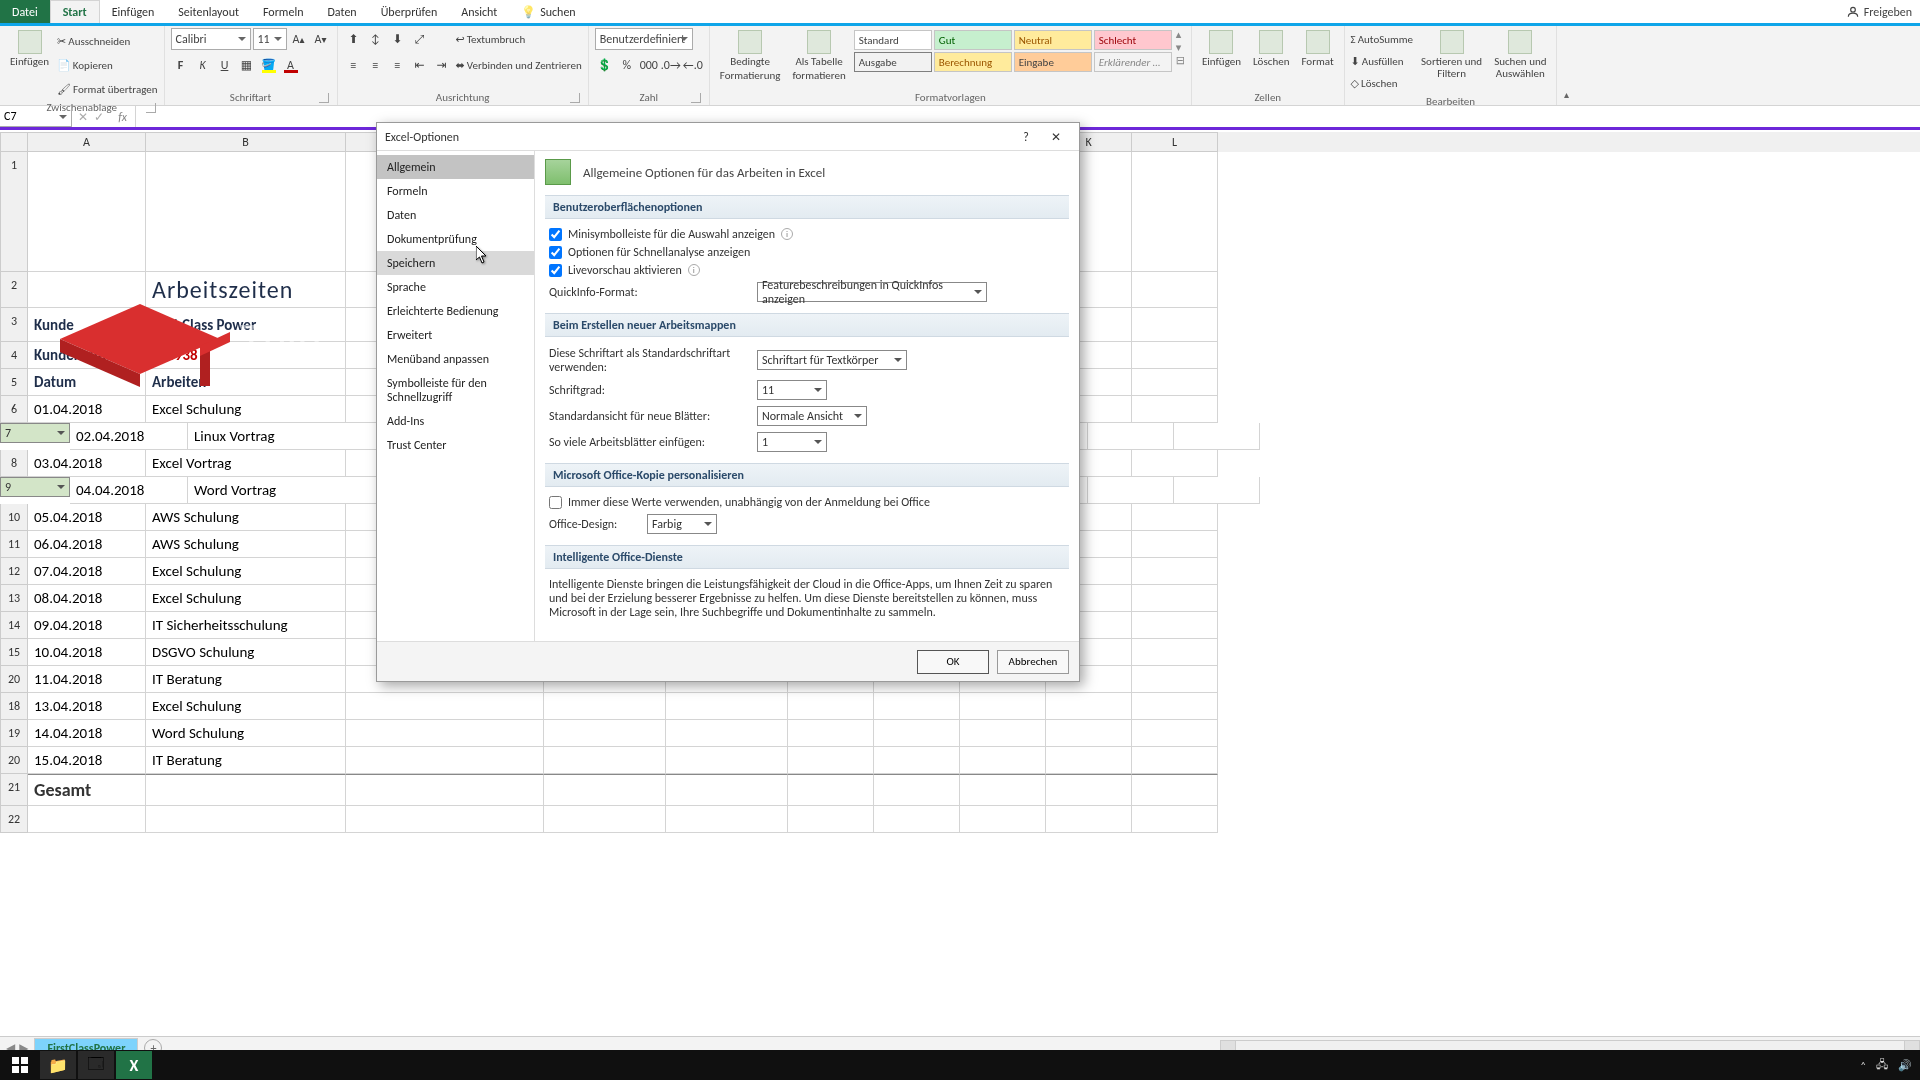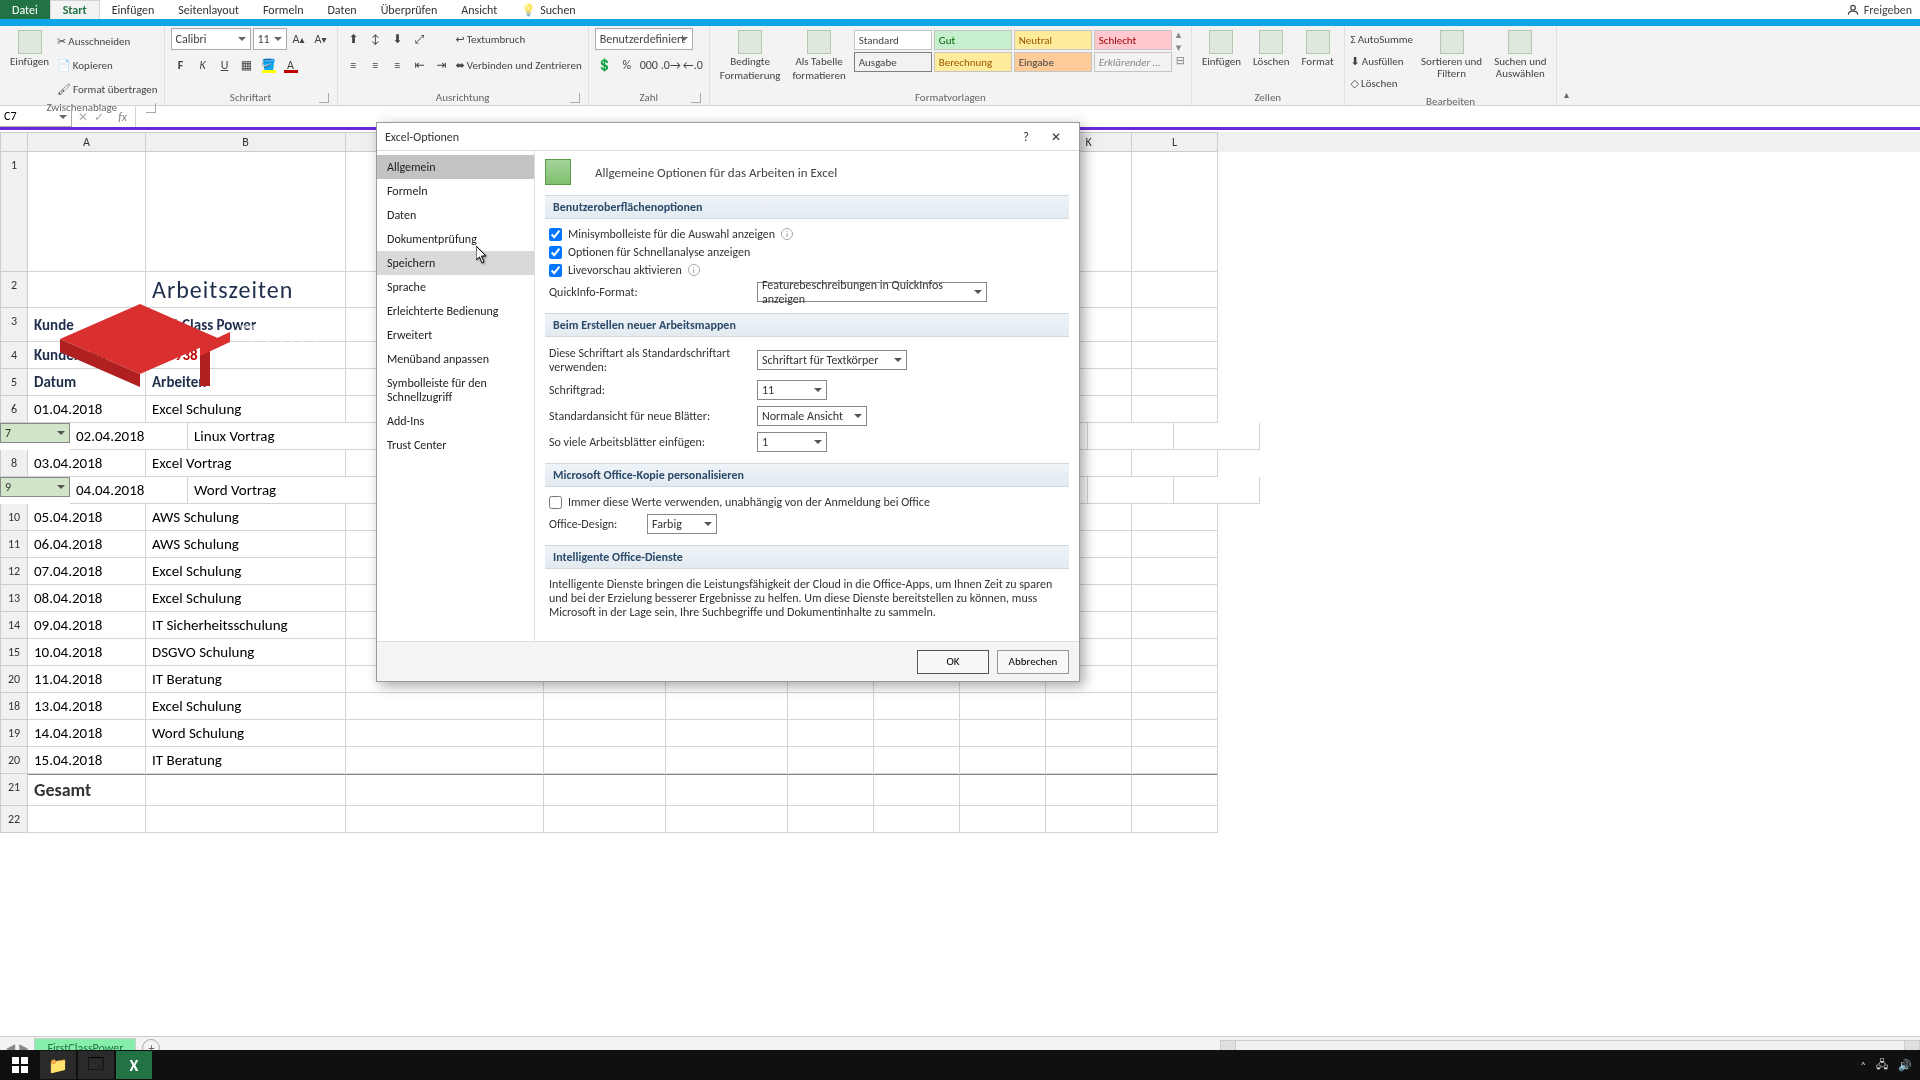--- a/index.html
+++ b/index.html
@@ -1,19 +1,19 @@
 <!DOCTYPE html>
 <html><head>
 <meta charset="utf-8">
 <style>
 * { margin: 0; padding: 0; box-sizing: border-box; font-family: "Segoe UI", Calibri, sans-serif; }
 body { background: #fff; overflow: hidden; width: 1920px; height: 1080px; position: relative; }
 
 
-.titlebar { height: 26px; background: #fff; display: flex; align-items: stretch; font-size: 12px; border-bottom: 7px solid #0ea5e9; }
+.titlebar { height: 26px; background: #fff; display: flex; align-items: stretch; font-size: 12px; border-bottom: 3px solid #0ea5e9; }
 .tab { padding: 0 12px; display: flex; align-items: center; cursor: pointer; color: #333; }
 .tab.file { background: #217346; color: #fff; }
 .tab.active { background: #f3f3f3; border: 1px solid #d4d4d4; border-bottom: none; color: #217346; font-weight: 600; }
 .tab .search-icon { margin-right: 4px; opacity: .6; }
 .share { margin-left: auto; margin-right: 8px; display: flex; align-items: center; gap: 4px; color: #444; }
 .share svg { width: 14px; height: 14px; }
 
 
 .ribbon { height: 80px; background: #f3f3f3; display: flex; border-bottom: 1px solid #d4d4d4; font-size: 11px; color: #444; }
 .rgroup { display: flex; flex-direction: column; border-right: 1px solid #e0e0e0; padding: 2px 6px 0; }
@@ -63,21 +63,21 @@
 .ttl { font-size: 24px; color: #1f2e4a; font-weight: 400; letter-spacing: 1px; }
 .gesamt { font-weight: 700; font-size: 18px; color: #333; }
 .row.totals .cell { border-top: 1px solid #888; }
 .row13 .cell, .row.totals .cell { background:#fff; }
 
 .logo { position:absolute; left: 30px; top: 152px; width: 350px; height: 120px; pointer-events:none; }
 
 
 .sheetbar { position: absolute; bottom: 22px; left: 0; right: 0; height: 22px; background: #f3f3f3; border-top: 1px solid #ccc; display: flex; align-items: center; font-size: 12px; }
 .sheetnav { display:flex; gap:4px; padding:0 6px; color:#888; }
-.sheettab { border: 1px solid #ccc; border-bottom: none; background:#86efac; padding: 2px 12px; font-weight:400; color:#217346;text-align:center;}
+.sheettab { border: 1px solid #ccc; border-bottom: none; background:#7dd3fc; padding: 2px 12px; font-weight:700; color:#217346;text-align:center;}
 .addsheet { width:18px; height:18px; border:1px solid #aaa; border-radius:50%; display:flex; align-items:center; justify-content:center; margin-left:6px; color:#666;}
 .hscroll { margin-left:auto; width:700px; height:16px; background:#f0f0f0; border:1px solid #ccc; position:relative; }
 .hscroll::before { content:""; position:absolute; left:0; top:0; width:14px; height:100%; background:#e0e0e0; border-right:1px solid #ccc;}
 .hscroll::after { content:""; position:absolute; right:0; top:0; width:14px; height:100%; background:#e0e0e0; border-left:1px solid #ccc;}
 
 
 .statusbar { position: absolute; bottom: 0; left: 0; right: 0; height: 22px; background: #f3f3f3; border-top: 1px solid #ccc; display: flex; align-items: center; font-size: 11px; padding: 0 8px; color:#444; }
 .viewbtns { margin-left: auto; display: flex; gap: 2px; align-items: center; }
 .vb { width: 22px; height: 16px; border: 1px solid #bbb; background:#fff; }
 .zoom { display:flex; align-items:center; gap:6px; margin-left:10px;}
@@ -92,21 +92,21 @@
 .dialog { position: absolute; left: 376px; top: 122px; width: 704px; background: #fff; border: 1px solid #9a9a9a; box-shadow: 4px 4px 12px rgba(0,0,0,.35); font-size: 12px; color:#333; }
 .dtitle { height: 28px; display: flex; align-items: center; padding: 0 8px; background:#fff; border-bottom: 1px solid #ddd; }
 .dtitle .t { flex: 1; font-size: 12px; }
 .dtitle .dbtn { width: 30px; height: 22px; display: flex; align-items: center; justify-content: center; cursor: pointer; }
 .dbody { display: flex; height: 490px; }
 .dside { width: 158px; background: #fff; border-right: 1px solid #ddd; padding: 4px 0; overflow:auto;}
 .dside .item { padding: 5px 10px; cursor: pointer; font-size: 12px; color:#222; }
 .dside .item.active { background: #c3c3c3; }
 .dside .item.hover { background: #d9d9d9; }
 .dmain { flex: 1; padding: 8px 10px; overflow-y: auto; position: relative; }
-.dmain .hero { display:flex; align-items:center; gap:24px; margin-bottom: 10px; color:#444; font-size:13px;}
+.dmain .hero { display:flex; align-items:center; gap:12px; margin-bottom: 10px; color:#444; font-size:13px;}
 .dmain .hero .hic { width:26px;height:26px;background:linear-gradient(#a6d39b,#7fbf6e);border:1px solid #5a9a49;}
 .section { background: linear-gradient(#eef3f7,#e3ebf1); padding: 4px 8px; font-weight: 700; color: #2b4a6a; margin: 8px 0 6px; border-top:1px solid #cfd9e2; border-bottom:1px solid #cfd9e2;}
 .optrow { display: flex; align-items: center; gap: 6px; padding: 2px 4px; }
 .optrow label { cursor:pointer; }
 .optrow .info { width:12px;height:12px;border:1px solid #aaa;border-radius:50%;font-size:9px;line-height:10px;text-align:center;color:#888;}
 .field { display:flex; align-items:center; gap:8px; padding:3px 4px; }
 .field .lab { width: 200px; }
 .sel { border:1px solid #888; background:#fff; height:20px; padding:0 16px 0 4px; position:relative; display:inline-flex; align-items:center; min-width:70px;}
 .sel::after{content:"";position:absolute;right:4px;top:7px;border:4px solid transparent;border-top-color:#555;}
 .txt { border:1px solid #888; height:20px; padding:0 4px; width:160px; }

